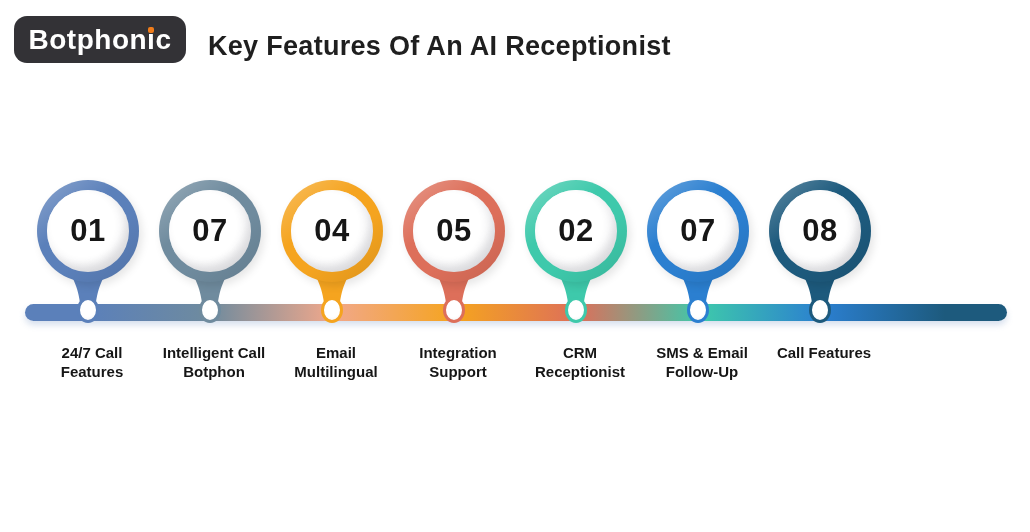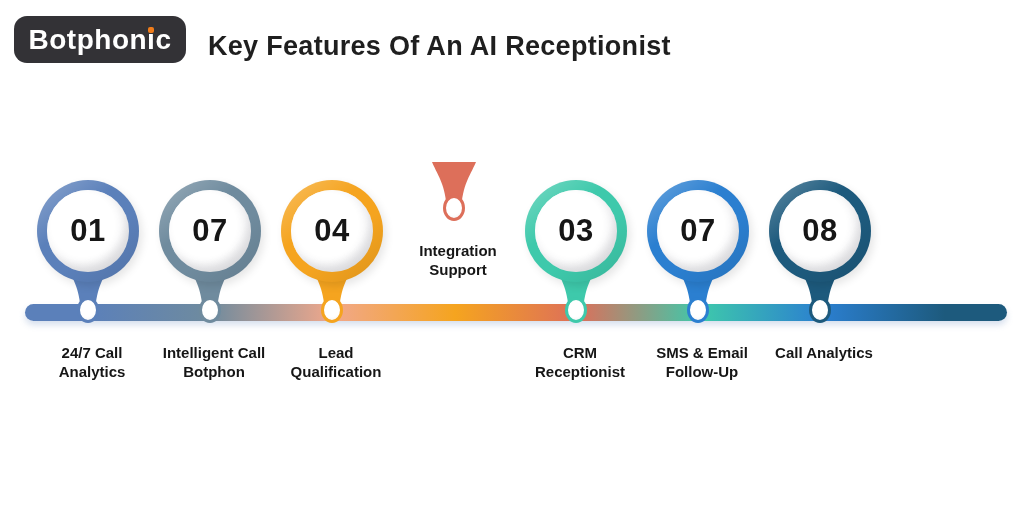--- a/index.html
+++ b/index.html
@@ -89,21 +89,21 @@
       <div class="pin-inner">
         <span class="pin-number">01</span>
       </div>
     </div>
     <svg class="pin-neck" viewBox="0 0 46 48" preserveAspectRatio="none">
       <path d="M1,0 C8,16 14,22 16,48 L30,48 C32,22 38,16 45,0 Z" fill="currentColor"></path>
     </svg>
     <div class="pin-dot"></div>
     <div class="feature-label">
           <div>24/7 Call</div>
-          <div>Analytics</div>
+          <div>Features</div>
         </div>
   </div>
 
   <div class="feature" style="--c: #6f8b9e;">
     <div class="pin-head">
       <div class="pin-inner">
         <span class="pin-number">07</span>
       </div>
     </div>
     <svg class="pin-neck" viewBox="0 0 46 48" preserveAspectRatio="none">
@@ -121,40 +121,45 @@
     <div class="pin-head">
       <div class="pin-inner">
         <span class="pin-number">04</span>
       </div>
     </div>
     <svg class="pin-neck" viewBox="0 0 46 48" preserveAspectRatio="none">
       <path d="M1,0 C8,16 14,22 16,48 L30,48 C32,22 38,16 45,0 Z" fill="currentColor"></path>
     </svg>
     <div class="pin-dot"></div>
     <div class="feature-label">
-          <div>Lead</div>
-          <div>Qualification</div>
+          <div>Email</div>
+          <div>Multilingual</div>
         </div>
   </div>
 
   <div class="feature" style="--c: #dd6f5a;">
+    <div class="pin-head">
+      <div class="pin-inner">
+        <span class="pin-number">05</span>
+      </div>
+    </div>
     <svg class="pin-neck" viewBox="0 0 46 48" preserveAspectRatio="none">
       <path d="M1,0 C8,16 14,22 16,48 L30,48 C32,22 38,16 45,0 Z" fill="currentColor"></path>
     </svg>
     <div class="pin-dot"></div>
     <div class="feature-label">
           <div>Integration</div>
           <div>Support</div>
         </div>
   </div>
 
   <div class="feature" style="--c: #3ec9ab;">
     <div class="pin-head">
       <div class="pin-inner">
-        <span class="pin-number">03</span>
+        <span class="pin-number">02</span>
       </div>
     </div>
     <svg class="pin-neck" viewBox="0 0 46 48" preserveAspectRatio="none">
       <path d="M1,0 C8,16 14,22 16,48 L30,48 C32,22 38,16 45,0 Z" fill="currentColor"></path>
     </svg>
     <div class="pin-dot"></div>
     <div class="feature-label">
           <div>CRM</div>
           <div>Receptionist</div>
         </div>
@@ -180,18 +185,18 @@
     <div class="pin-head">
       <div class="pin-inner">
         <span class="pin-number">08</span>
       </div>
     </div>
     <svg class="pin-neck" viewBox="0 0 46 48" preserveAspectRatio="none">
       <path d="M1,0 C8,16 14,22 16,48 L30,48 C32,22 38,16 45,0 Z" fill="currentColor"></path>
     </svg>
     <div class="pin-dot"></div>
     <div class="feature-label">
-          <div>Call Analytics</div>
+          <div>Call Features</div>
         </div>
   </div>
 </div>
 
 </div>
 
 </body></html>

